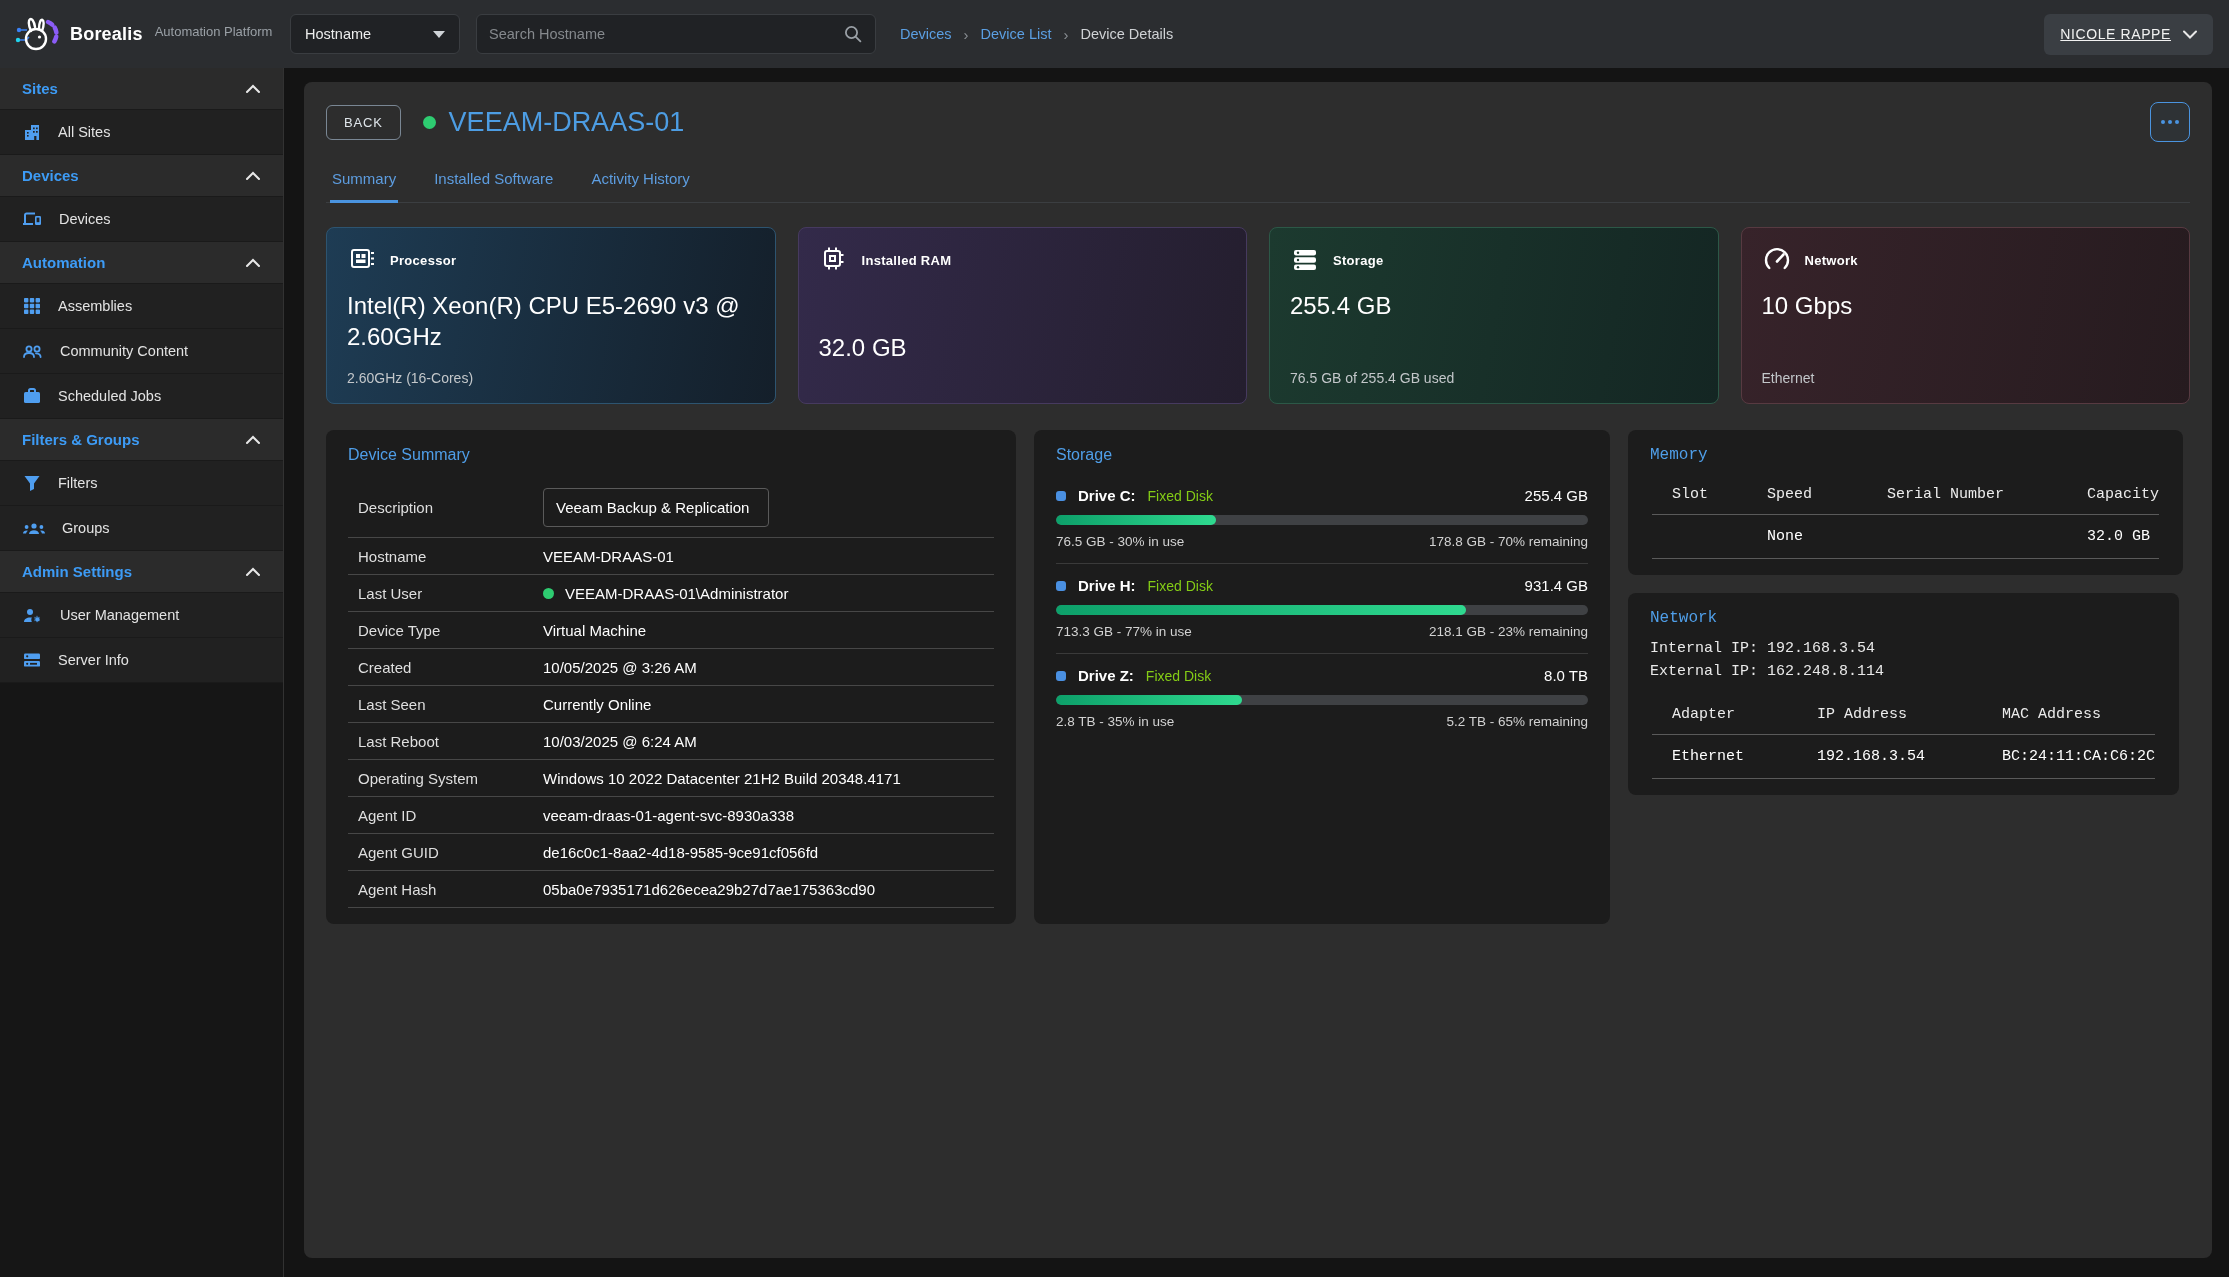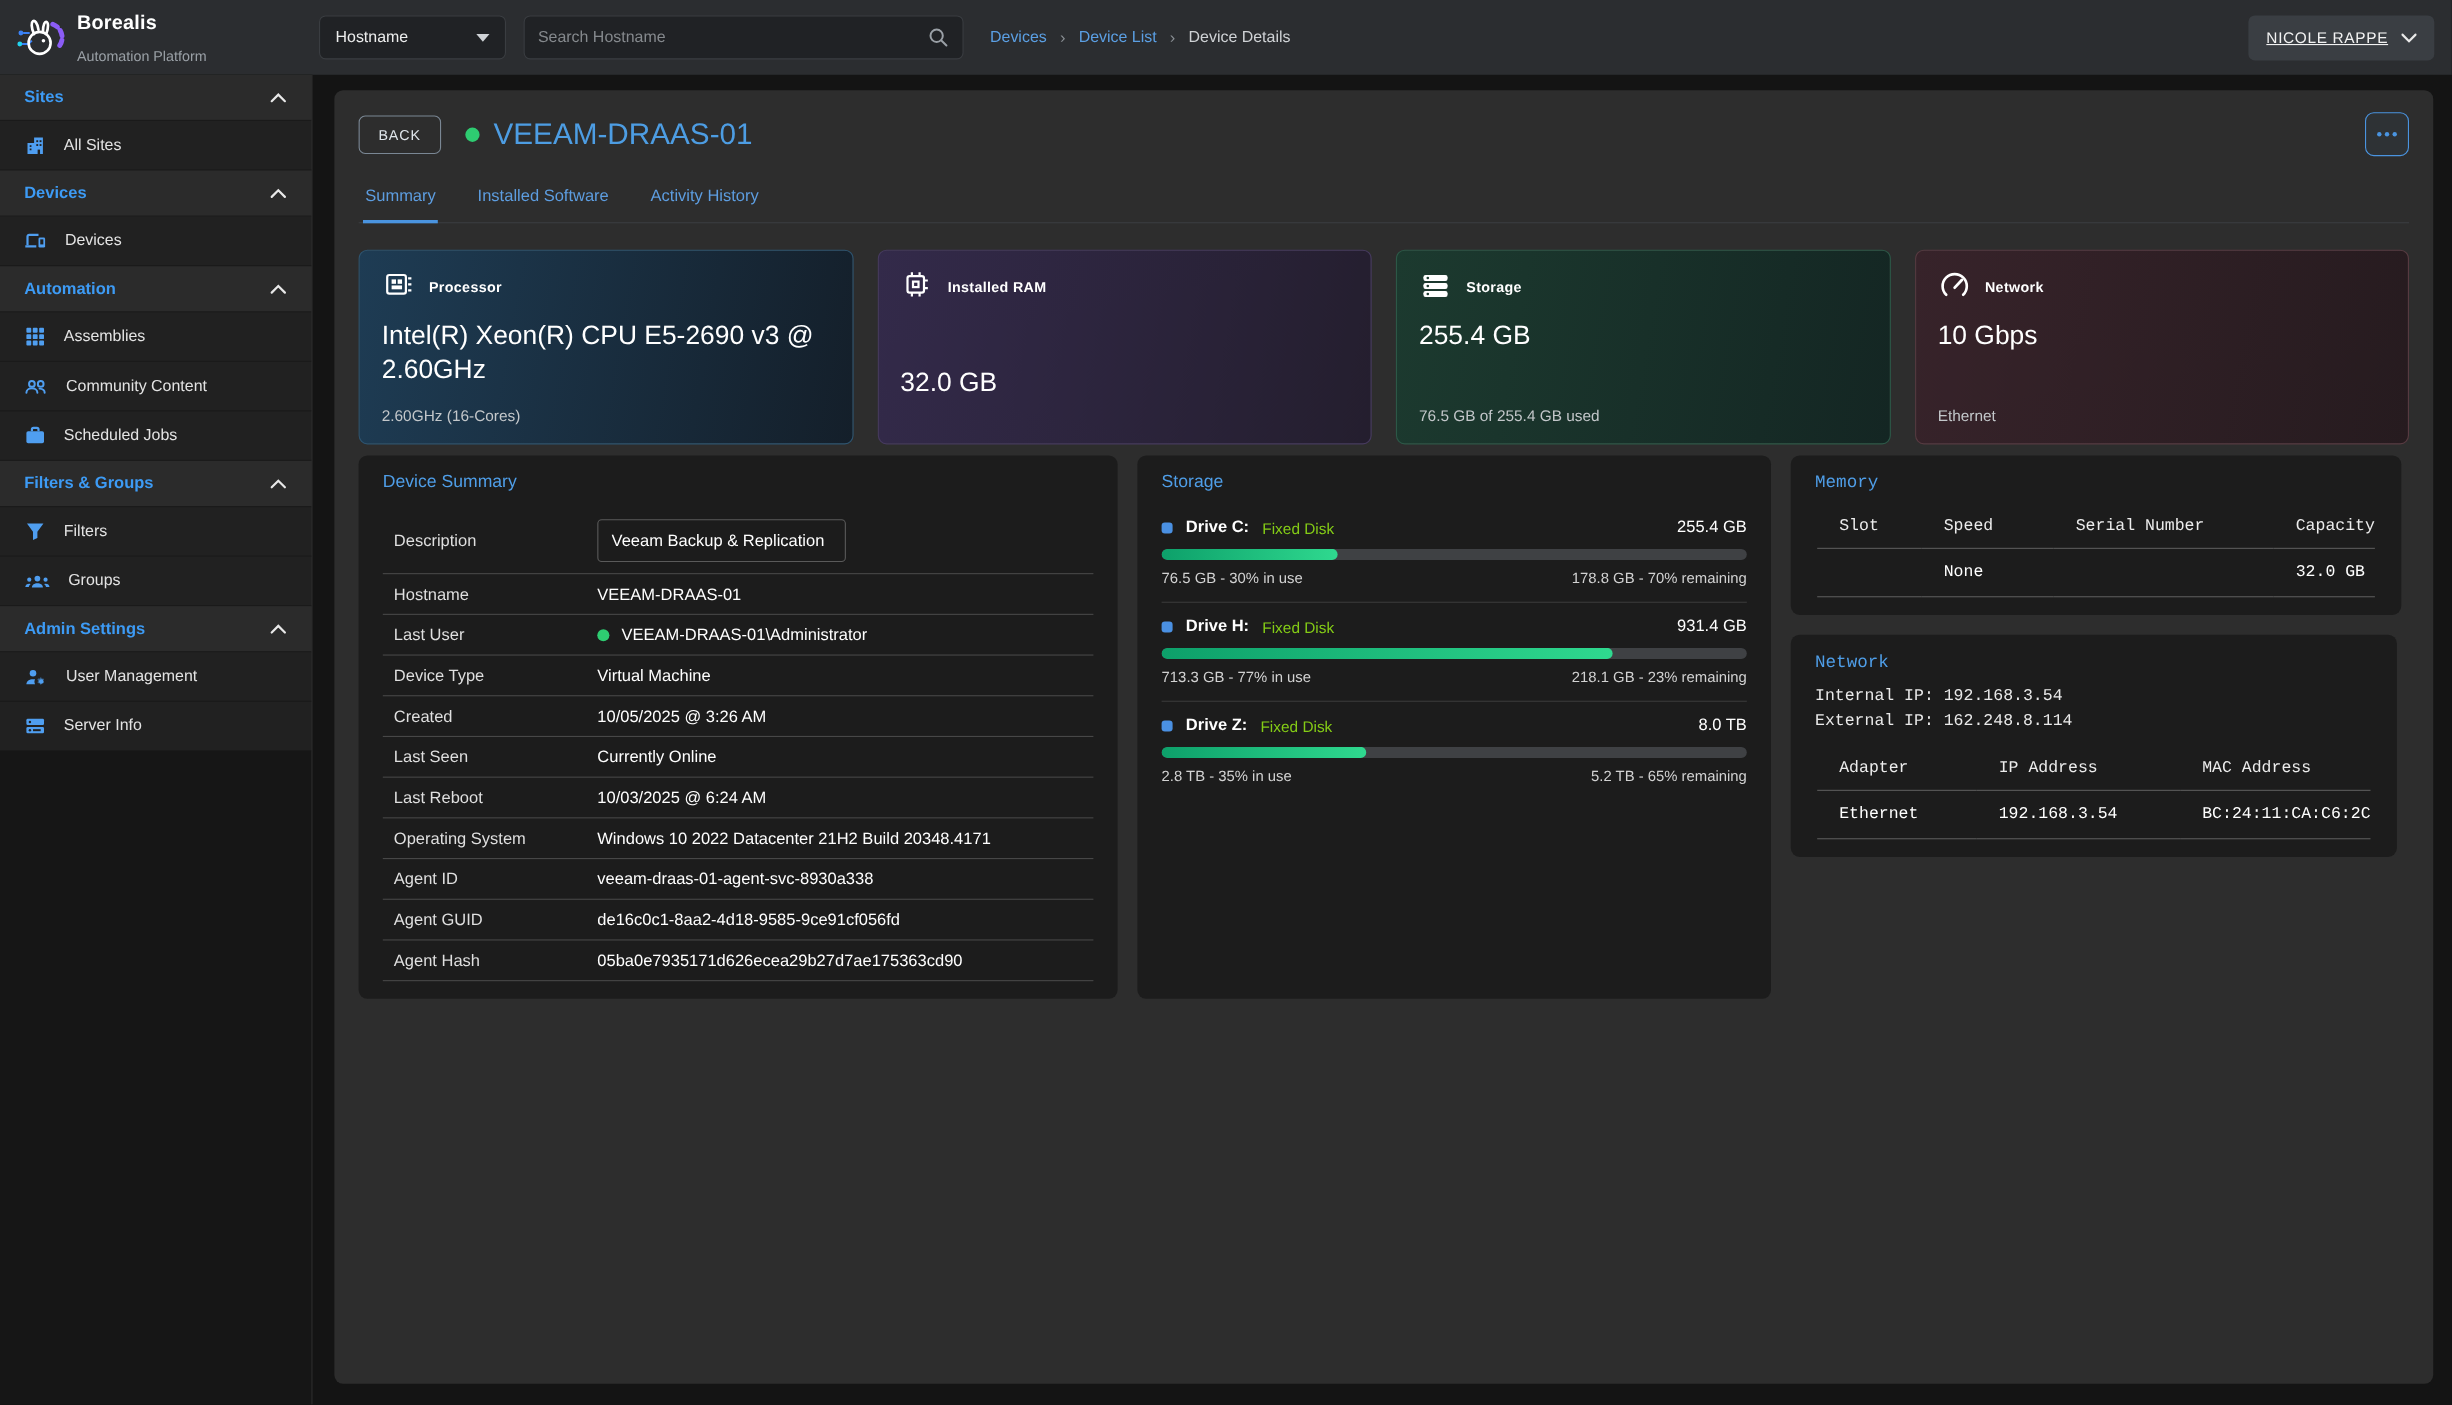--- a/index.html
+++ b/index.html
@@ -4,21 +4,21 @@
 <style>
   * { margin:0; padding:0; box-sizing:border-box; }
   html,body { background:#141414; }
   #screen{
     width:2229px; height:1277px; overflow:hidden; position:relative;
     font-family:"Liberation Sans","DejaVu Sans",sans-serif; color:#e6e6e6; background:#141414;
   }
   
   .topbar{ height:68px; background:#2b2d30; display:flex; align-items:center; }
   .brand{ width:284px; flex:0 0 284px; display:flex; align-items:center; gap:10px; padding-left:12px; }
-  .brand-text{ display:flex; flex-direction:column; gap:12px; }
+  .brand-text{ display:flex; flex-direction:row; gap:12px; }
   .brand-name{ font-size:18px; font-weight:bold; color:#ffffff; letter-spacing:.2px; }
   .brand-sub{ font-size:13px; color:#9aa0a6; }
   .select-box{ width:170px; height:40px; background:#202225; border:1px solid #3a3d41; border-radius:6px;
     display:flex; align-items:center; justify-content:space-between; padding:0 14px; font-size:14.5px; color:#eceded; cursor:pointer; margin-left:6px;}
   .select-caret{ width:0; height:0; border-left:6px solid transparent; border-right:6px solid transparent; border-top:7px solid #cfd3d7; }
   .search-box{ width:400px; height:40px; background:#202225; border:1px solid #3a3d41; border-radius:6px;
     display:flex; align-items:center; padding:0 12px; margin-left:16px; }
   .search-box input{ flex:1; background:transparent; border:none; outline:none; color:#dcdcdc; font-size:14.5px; }
   .search-box input::placeholder{ color:#85898d; }
   .breadcrumbs{ margin-left:24px; display:flex; align-items:center; gap:12px; font-size:14.5px; white-space:nowrap; }
@@ -57,21 +57,21 @@
   .stat-card{ height:177px; border-radius:8px; padding:17px 20px; display:flex; flex-direction:column; }
   .stat-card.blue  { background:linear-gradient(100deg,#1e3c54 0%,#141f2a 100%); border:1px solid #2d5470; }
   .stat-card.purple{ background:linear-gradient(100deg,#332a4a 0%,#241e2e 100%); border:1px solid #463a5f;gap:42px; }
   .stat-card.green { background:linear-gradient(100deg,#1c3a2f 0%,#142623 100%); border:1px solid #2c5847; }
   .stat-card.red   { background:linear-gradient(100deg,#37232a 0%,#261b1f 100%); border:1px solid #573a41; }
   .stat-top{ display:flex; align-items:center; gap:13px; color:#ffffff; margin-bottom:15px; }
   .stat-label{ font-size:13px; font-weight:bold; letter-spacing:.3px; }
   .stat-value{ font-size:24px; color:#ffffff; line-height:1.3; }
   .stat-sub{ margin-top:auto; font-size:14px; color:#c3c7ca; }
   
-  .content-grid{ display:grid; grid-template-columns:690px 576px 1fr; gap:18px; margin-top:10px; align-items:stretch; }
+  .content-grid{ display:grid; grid-template-columns:690px 576px 1fr; gap:18px; margin-top:26px; align-items:stretch; }
   .panel{ background:#1c1c1c; border-radius:8px; padding:16px 22px; }
   .panel-title{ font-size:16px; font-weight:normal; color:#4f9ee8; }
   .right-col{ display:flex; flex-direction:column; gap:18px; align-items:flex-start;font-family:Liberation Mono, monospace; }
   
   .ds-table{ margin-top:14px; }
   .ds-row{ display:grid; grid-template-columns:185px 1fr; align-items:center; min-height:37px;
     border-bottom:1px solid #474747; padding:0 10px; font-size:15px; }
   .ds-row.desc{ min-height:60px; }
   .ds-label{ color:#dfdfdf; }
   .ds-value{ color:#ffffff; display:flex; align-items:center; gap:11px; }

